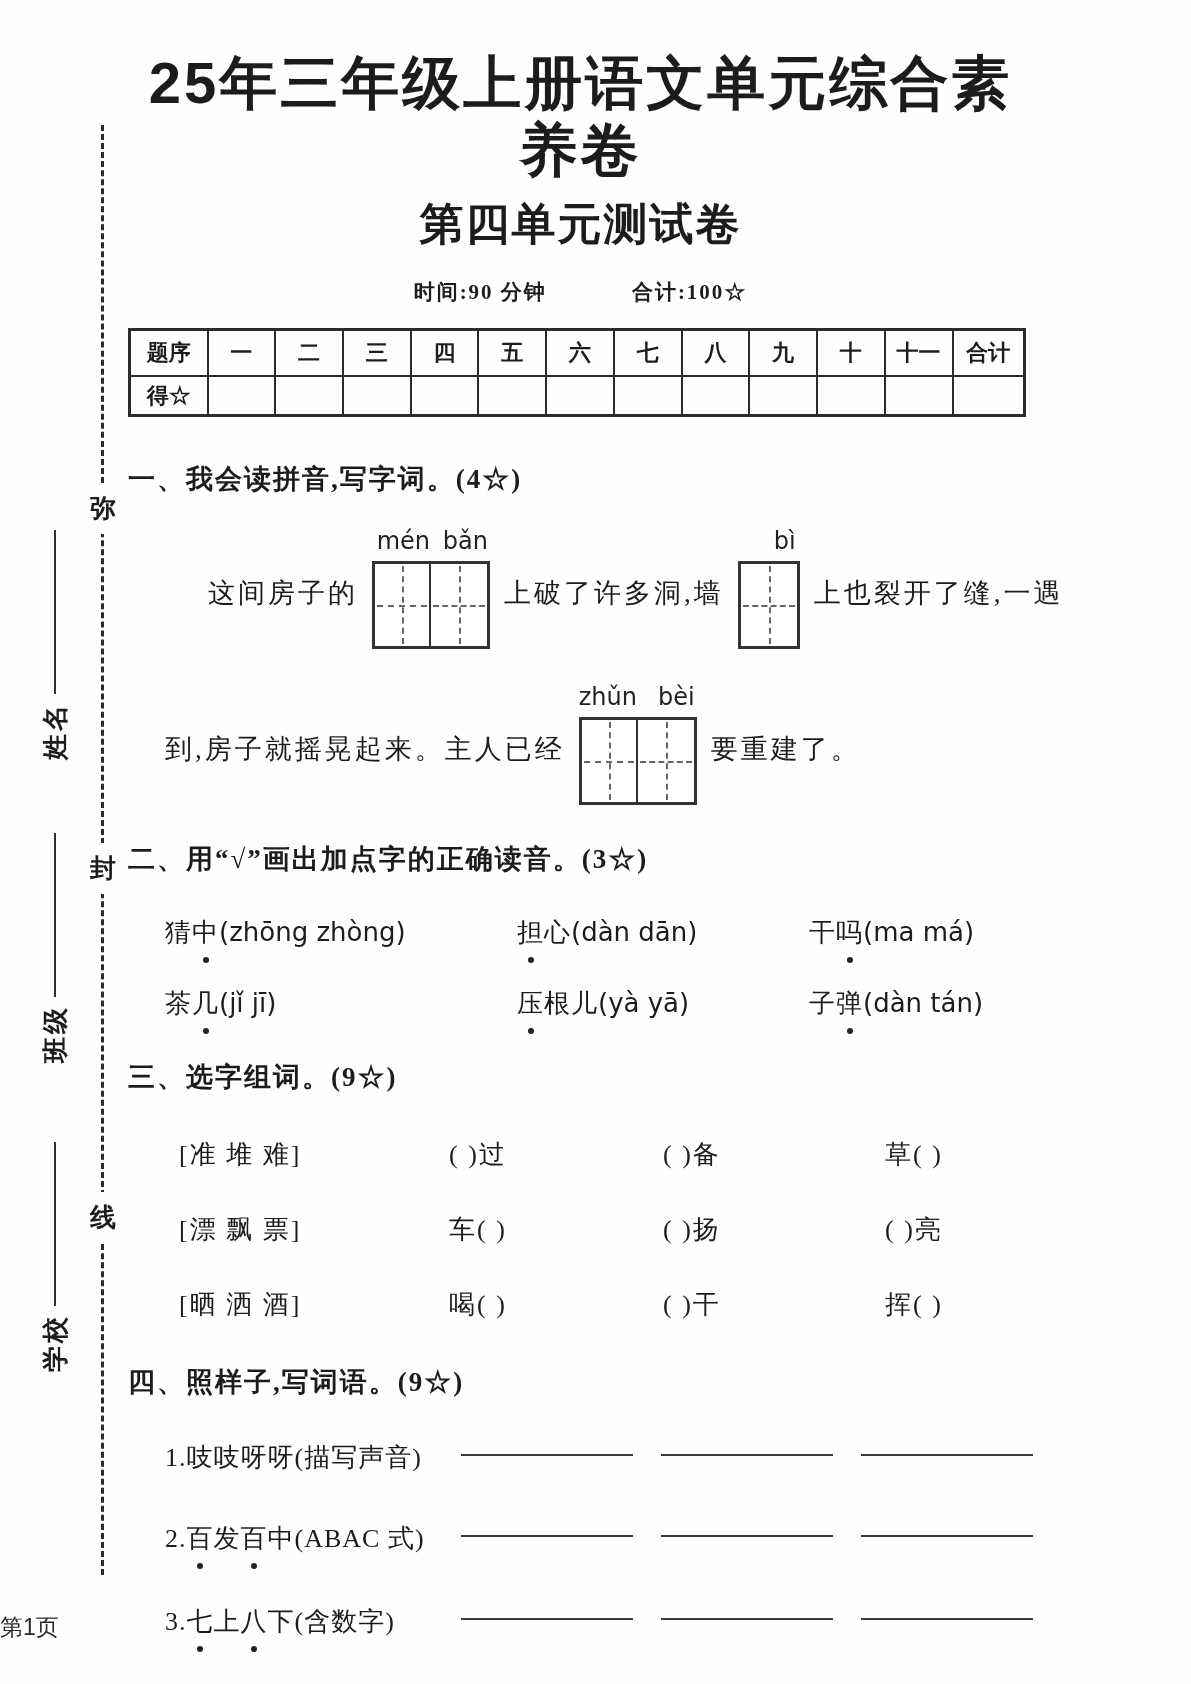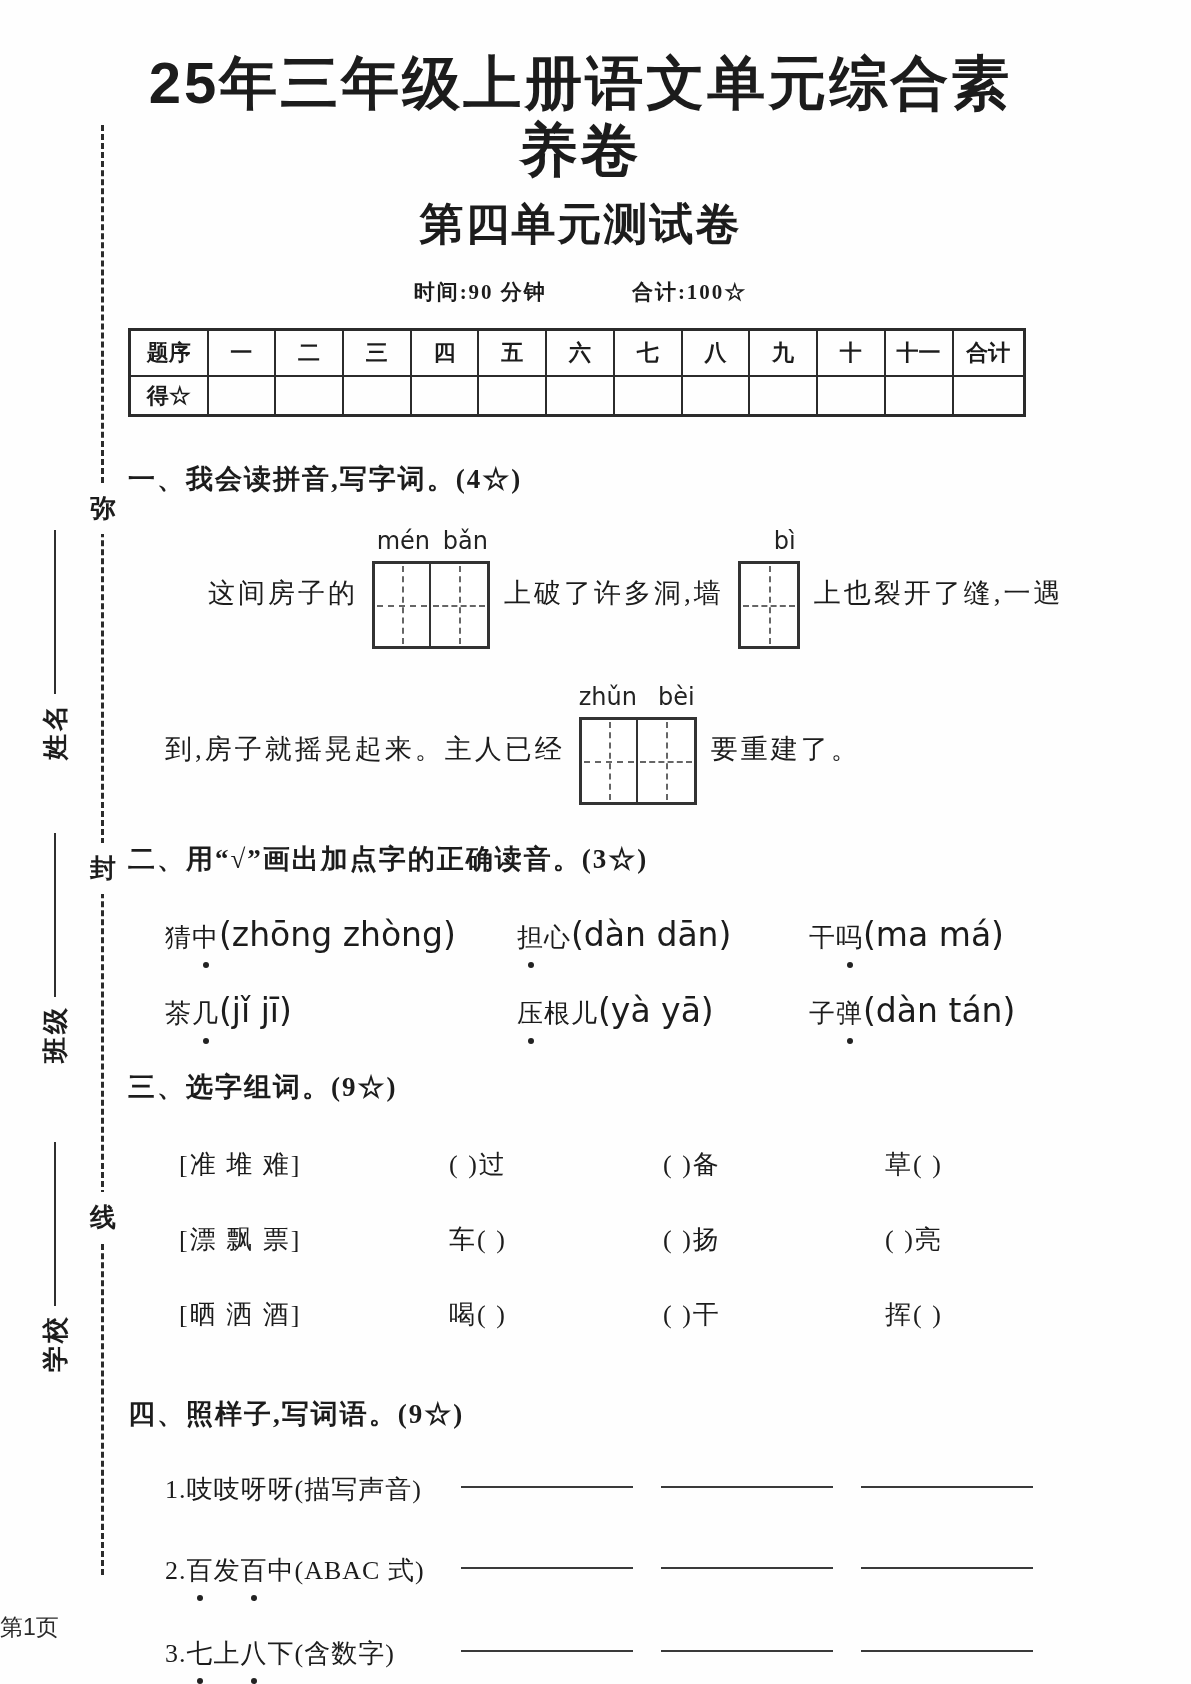--- a/index.html
+++ b/index.html
@@ -23,42 +23,42 @@
   .meta-row { margin-top:24px; display:flex; justify-content:center; gap:85px; font-size:21px; font-weight:700; letter-spacing:2px; }
 
   table.score { margin-top:22px; width:898px; border-collapse:collapse; border:3px solid #2b2b2b; table-layout:fixed; }
   table.score th, table.score td { border:2px solid #2b2b2b; text-align:center; font-size:22px; font-weight:600; }
   table.score th { height:46px; }
   table.score td { height:40px; }
   table.score .col-first { width:78px; }
   table.score .col-last { width:72px; }
 
   .sec-heading { font-size:27px; font-weight:700; letter-spacing:2px; }
-  .h1 { margin-top:44px; } .h2 { margin-top:36px; } .h3 { margin-top:38px; } .h4 { margin-top:64px; }
+  .h1 { margin-top:44px; } .h2 { margin-top:36px; } .h3 { margin-top:38px; } .h4 { margin-top:42px; }
 
   
   .p-row { display:flex; align-items:flex-start; }
   .p-row .txt { font-size:27px; letter-spacing:3px; white-space:nowrap; padding-top:48px; }
   .row1 { margin-top:30px; padding-left:80px; }
   .row2 { margin-top:34px; padding-left:37px; }
   .box-group { display:flex; flex-direction:column; margin:0 14px; }
   .py-line { display:flex; height:34px; }
   .py-cell { width:58px; text-align:right; font-family:"DejaVu Sans","Liberation Sans",sans-serif; font-size:24px; color:#222; }
   .grid-box { display:flex; border:3px solid #333; }
   .grid-cell { width:56px; height:82px; position:relative; border-right:2px solid #333; background:#fff; }
   .grid-cell:last-child { border-right:none; }
   .grid-cell::before { content:""; position:absolute; left:50%; top:2px; bottom:2px; border-left:2px dashed #666; }
   .grid-cell::after  { content:""; position:absolute; top:50%; left:2px; right:2px; border-top:2px dashed #666; }
 
   
   .s2-row { display:grid; grid-template-columns:352px 292px 1fr; padding-left:37px; font-size:26px; }
   .s2-row.first { margin-top:38px; }
   .s2-row.second { margin-top:36px; }
   .s2-item { white-space:nowrap; letter-spacing:1px; }
-  .s2-item .opts { font-family:"DejaVu Sans","Liberation Sans",sans-serif; font-size:33px; letter-spacing:0; }
+  .s2-item .opts { font-family:"DejaVu Sans","Liberation Sans",sans-serif; font-size:26px; letter-spacing:0; }
   .dotted { position:relative; display:inline-block; }
   .dotted::after { content:""; position:absolute; left:50%; transform:translateX(-50%); bottom:-13px;
                    width:6px; height:6px; border-radius:50%; background:#222; }
 
   
   .s3-row { display:grid; grid-template-columns:270px 214px 222px 1fr; padding-left:37px; font-size:26px; letter-spacing:2px; }
   .s3-row.r1 { margin-top:42px; } .s3-row.r2 { margin-top:40px; } .s3-row.r3 { margin-top:40px; }
   .s3-row span { white-space:nowrap;margin-left:14px; }
 
   

